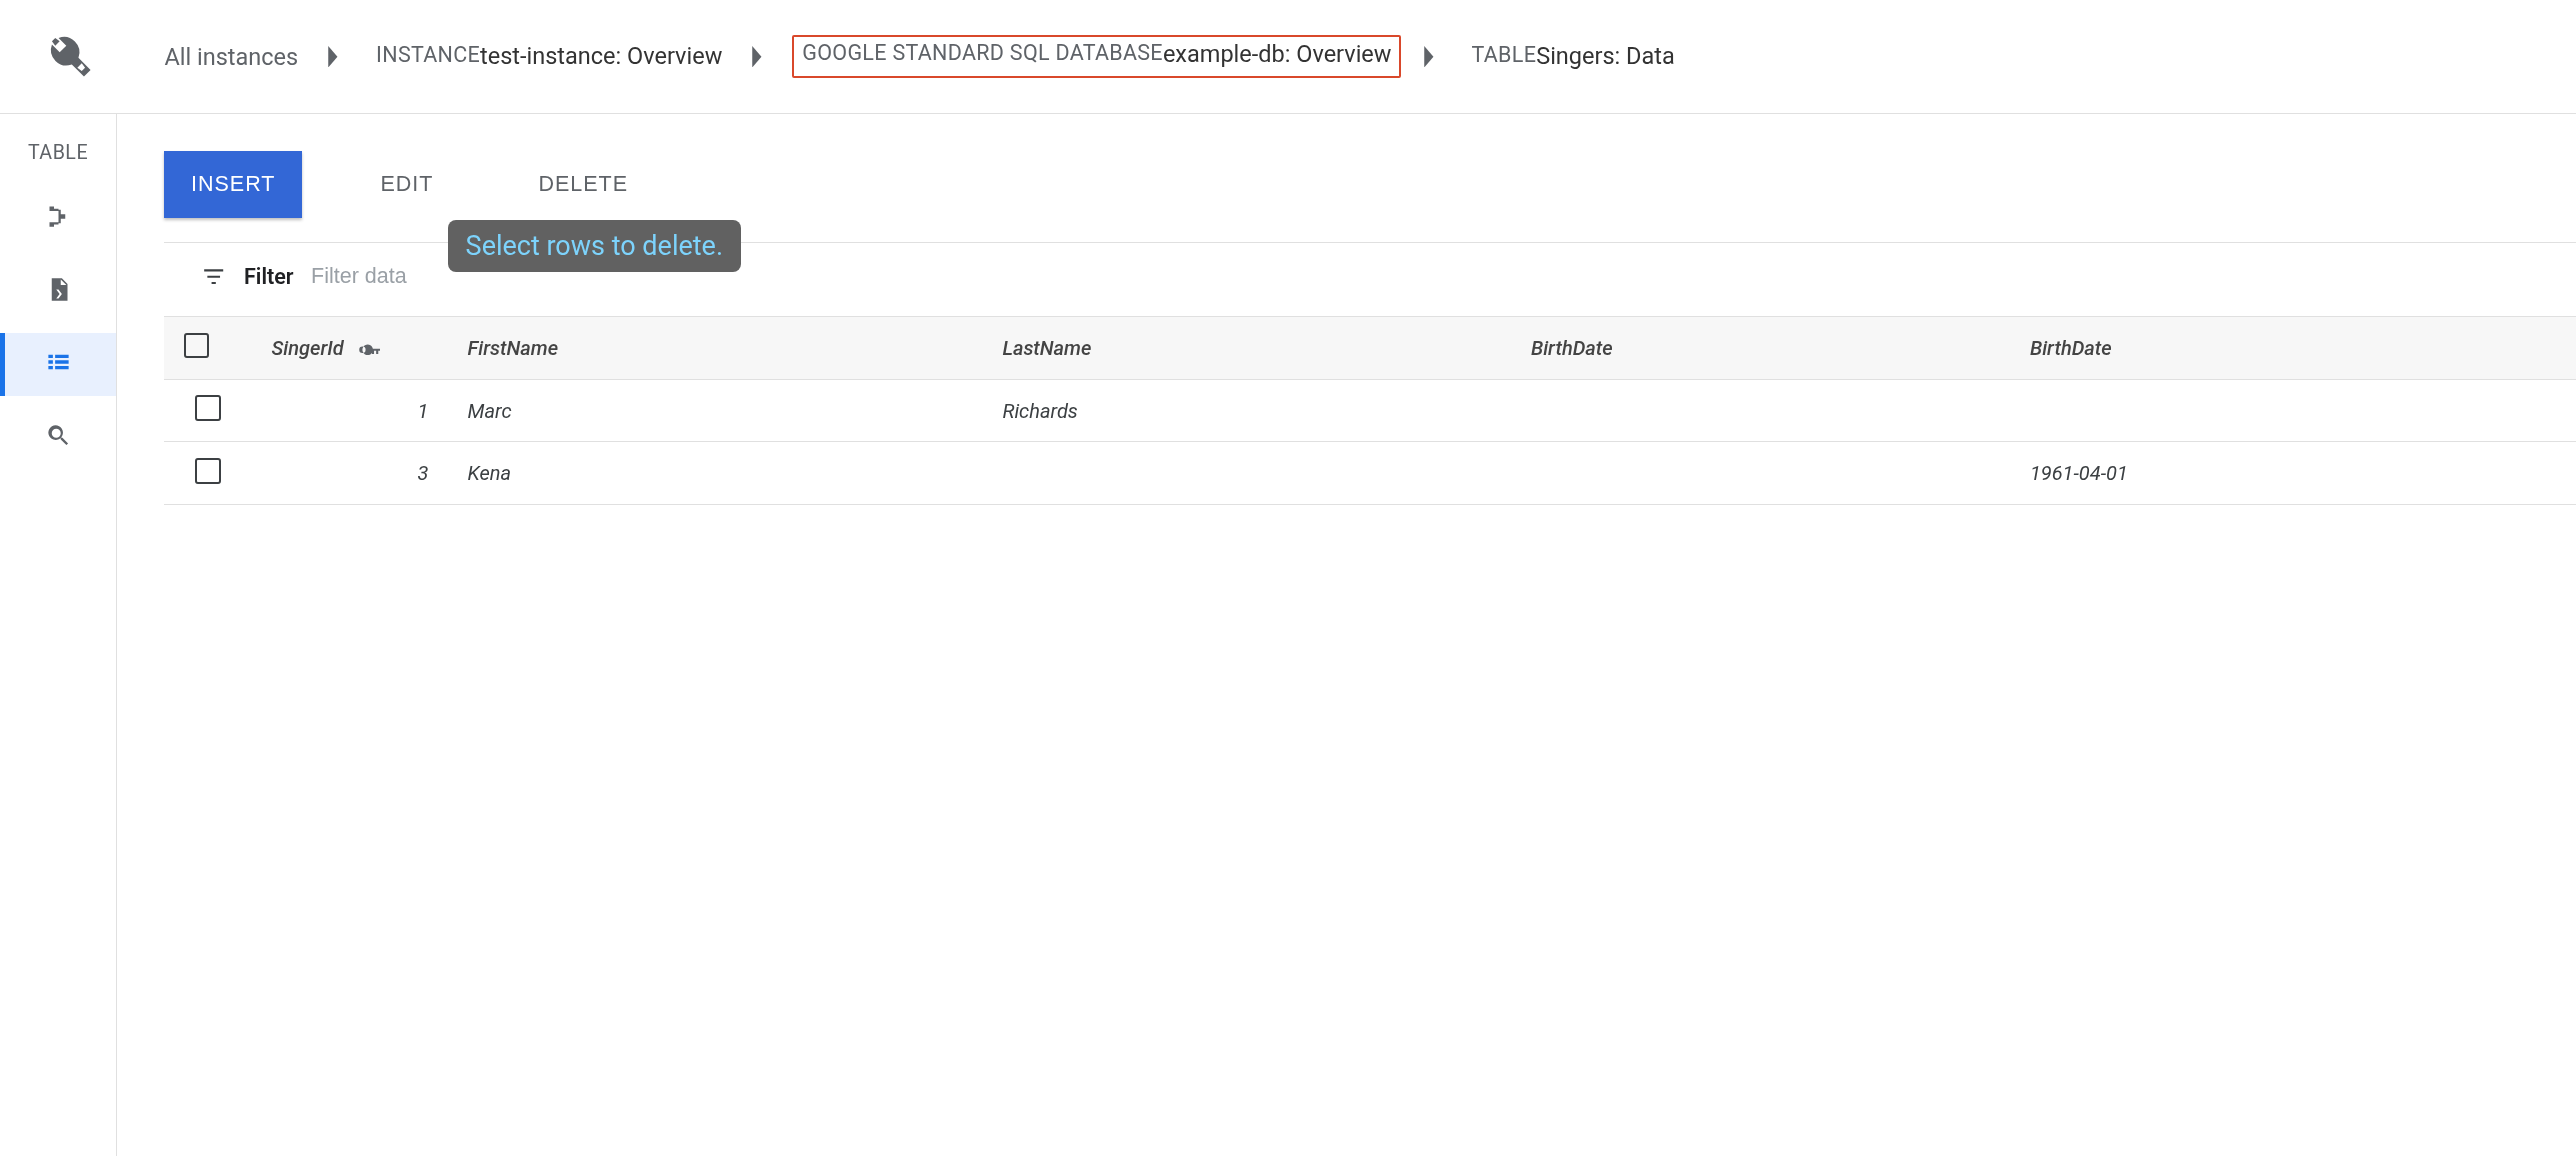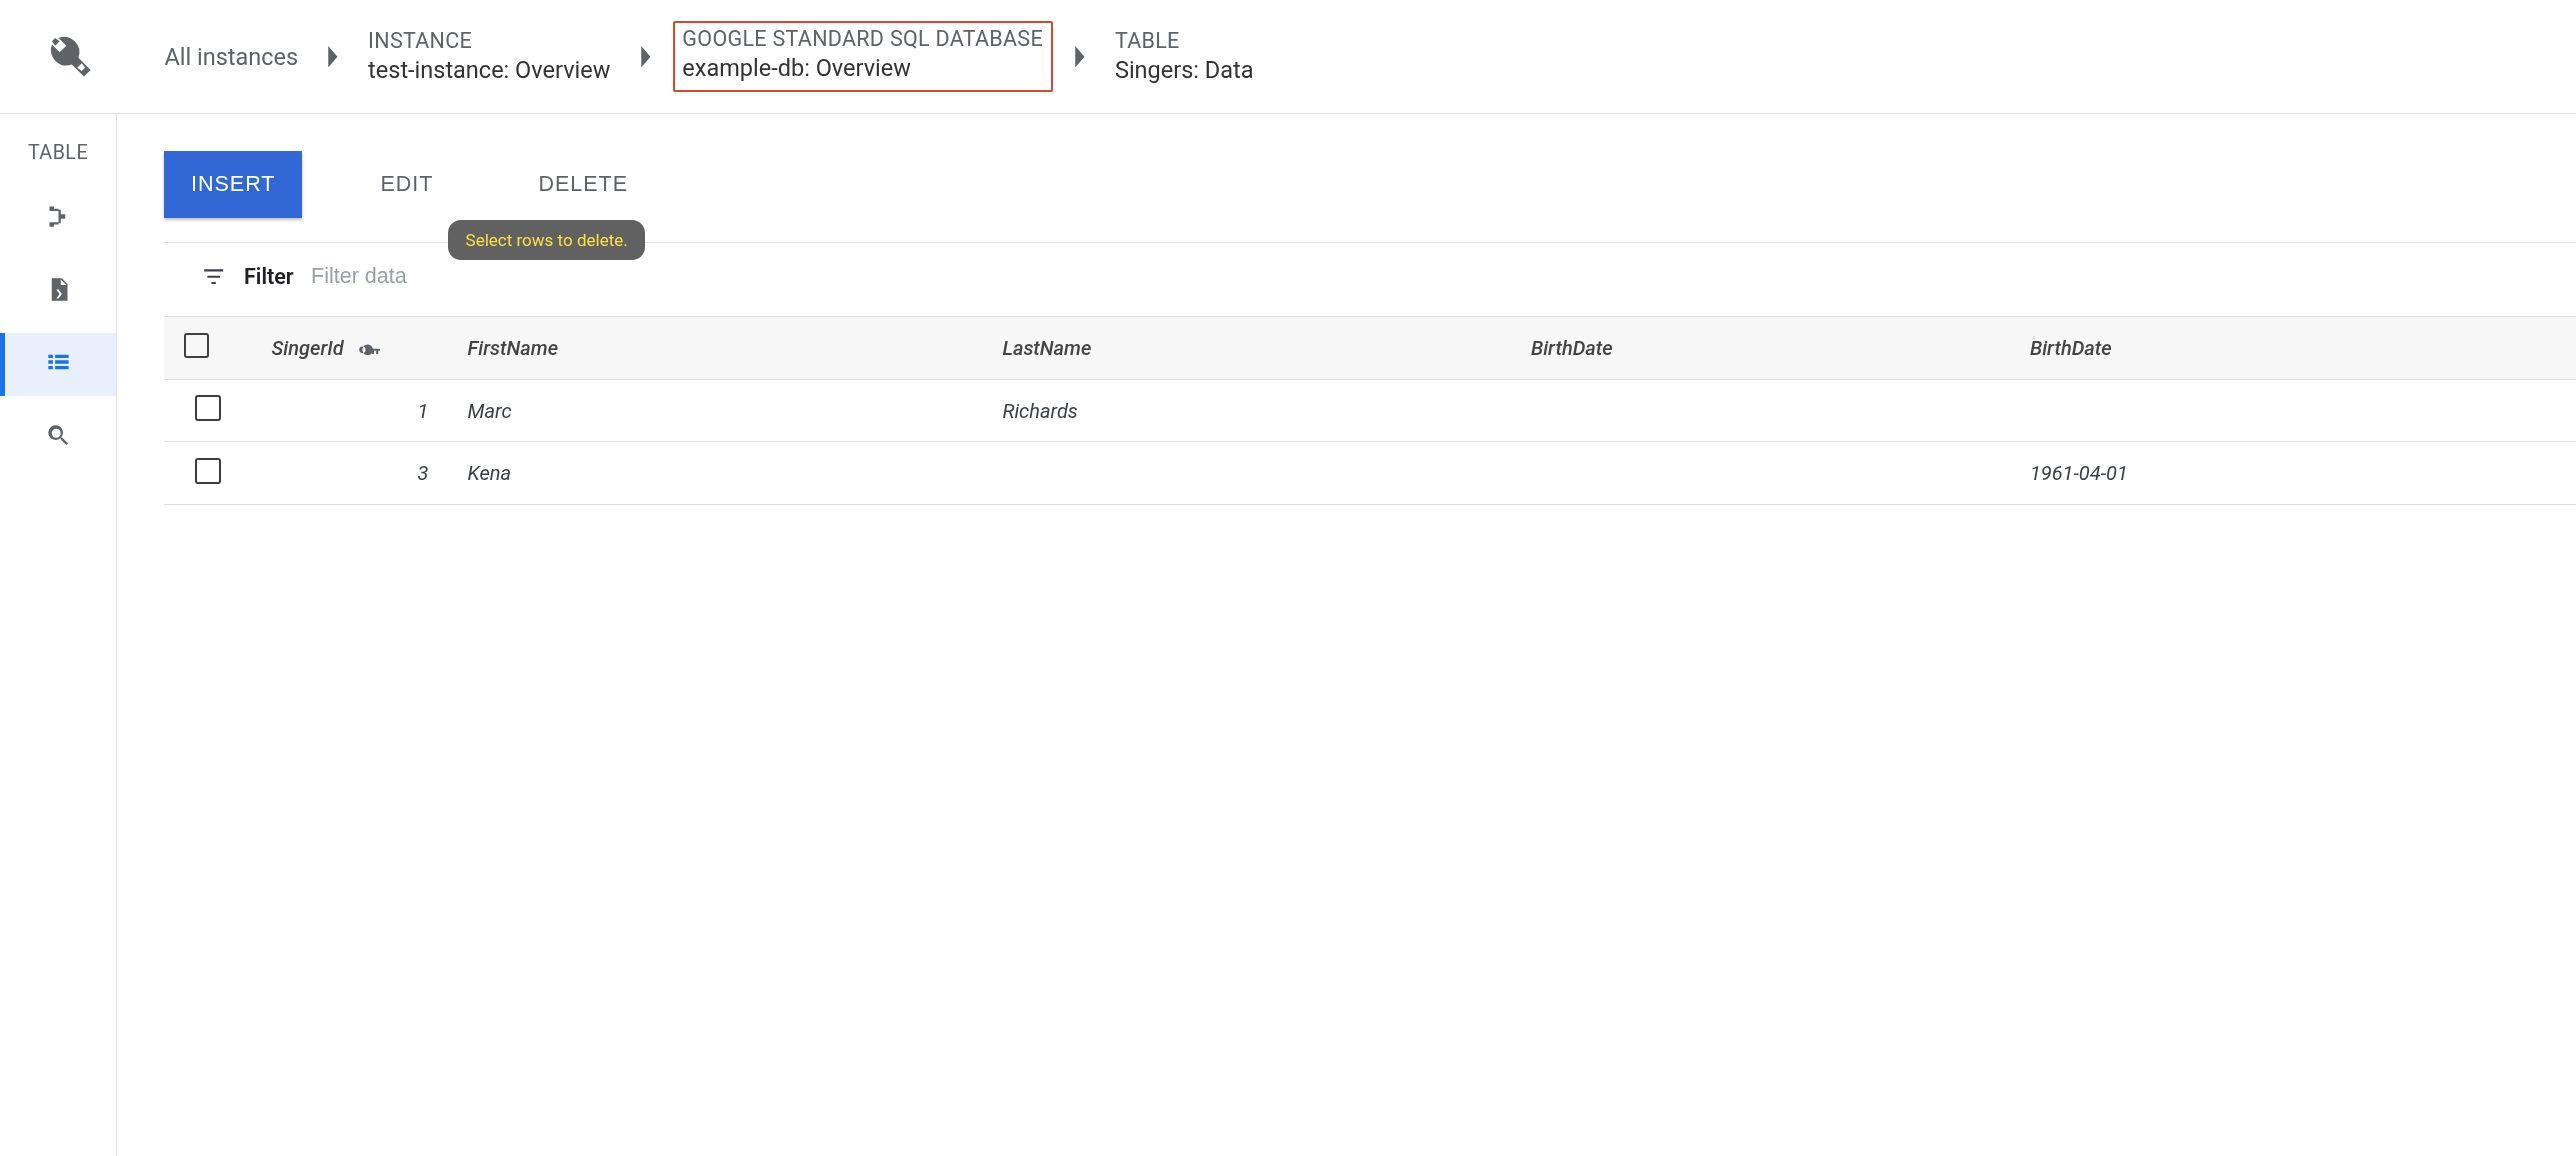--- a/index.html
+++ b/index.html
@@ -29,24 +29,24 @@
   .breadcrumbs {
     display: flex;
     align-items: center;
     gap: 13.7px;
     padding-left: 39px;
     font-size: 23.5px;
     color: #5f6368;
   }
   .crumb {
     display: flex;
-    flex-direction: column;
     line-height: 1.3;
     padding: 3.9px 7.8px;
     cursor: pointer;
+    margin-left: 8px;
   }
   .crumb-simple {
     display: flex;
     align-items: center;
     padding: 3.9px 7.8px;
     cursor: pointer;
   }
   .crumb .crumb-eyebrow {
     font-size: 21.5px;
     letter-spacing: 0.3px;
@@ -139,24 +139,24 @@
   .btn.primary {
     background: #3367d6;
     color: #fff;
     box-shadow: 0 2px 2.9px rgba(0,0,0,.25);
   }
   .tooltip {
     position: absolute;
     top: 69px;
     left: 284px;
     background: #616161;
-    color: #fde047;
-    font-size: 17px;
+    color: #7dd3fc;
+    font-size: 27px;
     padding: 9.8px 17.6px;
-    border-radius: 13px;
+    border-radius: 8px;
     white-space: nowrap;
     pointer-events: none;
   }
 
   hr.divider { border:none; border-top:1px solid #e0e0e0; margin-bottom: 0; }
 
   .filter-row {
     display:flex;
     align-items:flex-start;
     gap: 17.6px;

